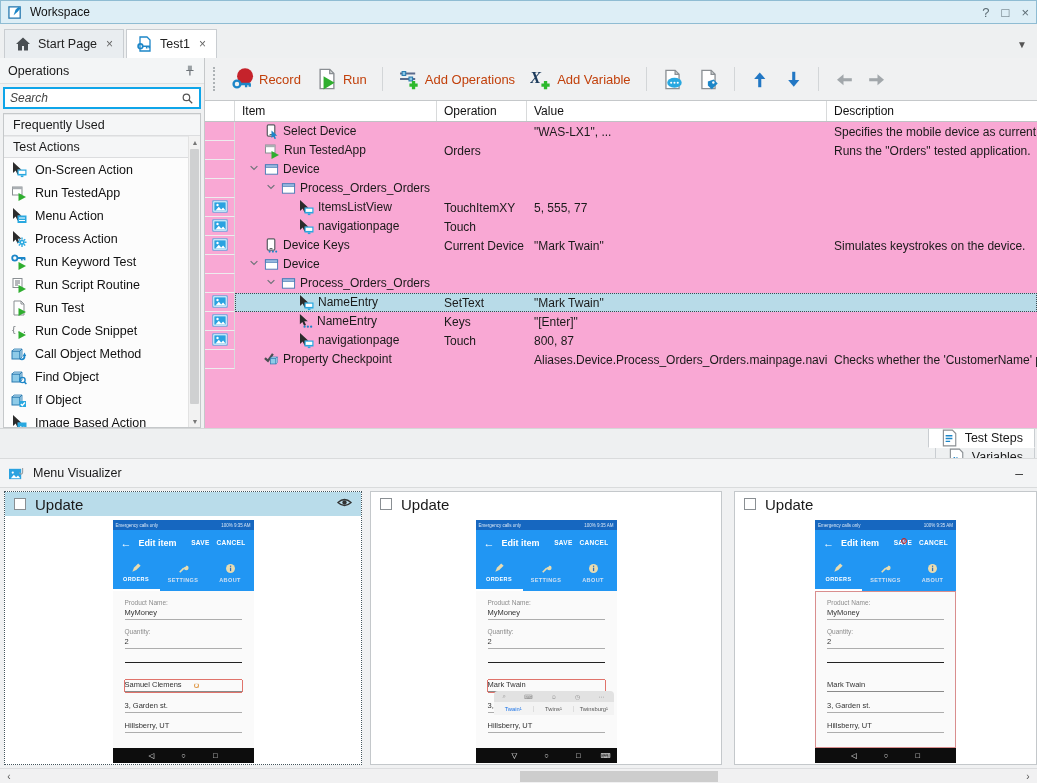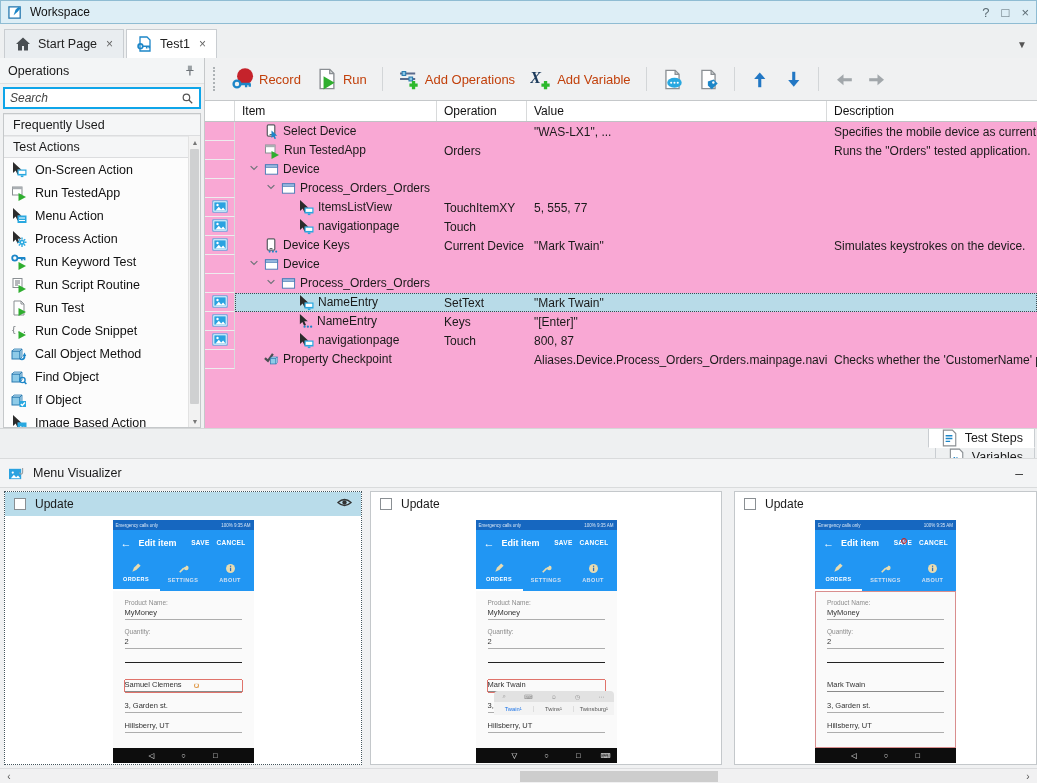--- a/index.html
+++ b/index.html
@@ -79,21 +79,21 @@
   .ptab.active { background:#fff; border-bottom-color:#fff; }
 
   
   .viz-header { position:absolute; left:0; right:0; top:458px; height:30px; background:#f3f4f5;
                 border-top:1px solid #d9dbdc; border-bottom:1px solid #d9dbdc;
                 display:flex; align-items:center; gap:8px; padding:0 8px; font-size:12.5px; }
   .viz-header .min { margin-left:auto; color:#444; font-size:14px; padding-right:6px; }
   .viz-body { position:absolute; left:0; right:0; top:488px; height:280px; background:#f0f1f2; }
   .panel { position:absolute; top:3px; bottom:3px; background:#fff; border:1px solid #c4c8cb; overflow:hidden; }
   .panel.selected { border:1px dotted #45565e; }
-  .panel-hd { height:24px; display:flex; align-items:center; gap:9px; padding:0 9px; font-size:12px; }
+  .panel-hd { height:24px; display:flex; align-items:center; gap:9px; padding:0 9px; font-size:15px; }
   .panel.selected .panel-hd { background:#b9dcea; }
   .chk { width:12px; height:12px; border:1px solid #8a8f93; background:#fff; flex:none; }
   .panel-hd .eye { margin-left:auto; }
 
   
   .phone { width:141px; height:243px; margin:4px auto 0; display:flex; flex-direction:column; background:#fafafa; }
   .p-status { height:10px; background:#1667c0; color:#d8e6f5; font-size:4.5px; display:flex;
               justify-content:space-between; align-items:center; padding:0 3px; flex:none; }
   .p-appbar { height:25px; background:#2196f3; color:#fff; display:flex; align-items:center;
               padding:0 8px; gap:7px; flex:none; }

